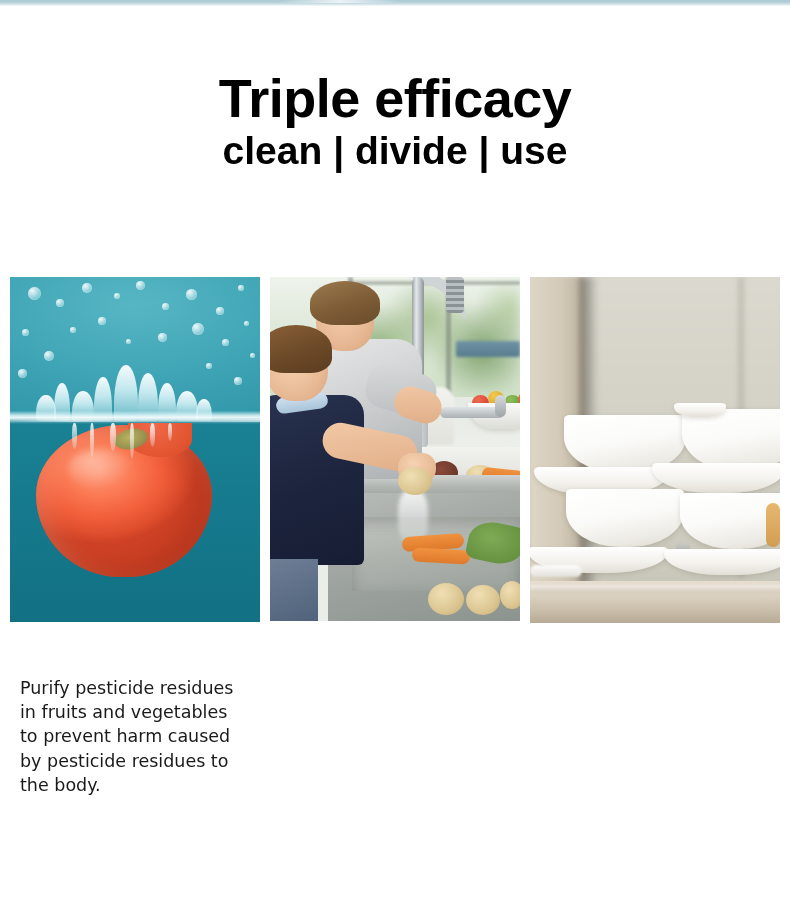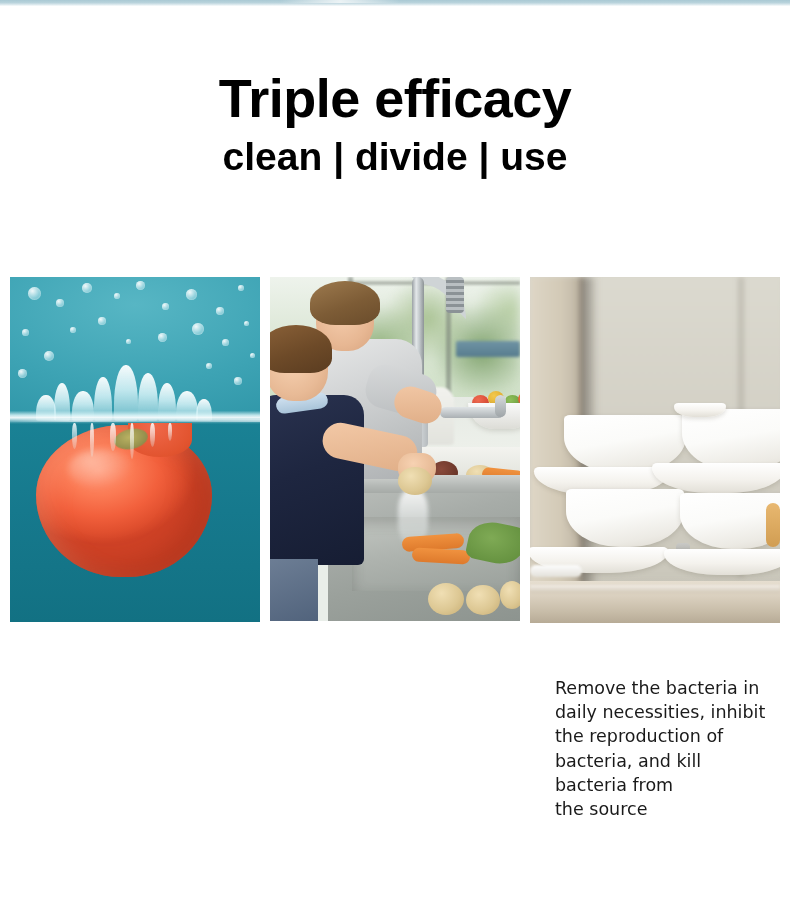--- a/index.html
+++ b/index.html
@@ -50,21 +50,21 @@
     color: #000000;
     white-space: nowrap;
   }
   .title-sub {
     font-family: "Liberation Sans", sans-serif;
     font-weight: 700;
     font-size: 39px;
     line-height: 46px;
     letter-spacing: 0px;
     color: #000000;
-    margin-top: 6px;
+    margin-top: 0;
     white-space: nowrap;
   }
 
   
   .photo-row {
     position: absolute;
     left: 10px; top: 277px;
     width: 770px;
     height: 345px;
   }
@@ -587,21 +587,20 @@
 
         <div class="plate" style="left:-2px;  top:270px; width:140px; height:26px;"></div>
         <div class="plate" style="left:134px; top:272px; width:128px; height:26px;"></div>
         <div class="p3-wire"></div>
       </div>
     </div>
 
   </div>
 
   <div class="caption-row">
-    <div class="caption caption-3">Remove the bacteria in
-daily necessities, inhibit
-the reproduction of
-bacteria, and kill
-bacteria from
-the source</div>
+    <div class="caption caption-1">Purify pesticide residues
+in fruits and vegetables
+to prevent harm caused
+by pesticide residues to
+the body.</div>
   </div>
 
 </div>
 
 </body></html>

